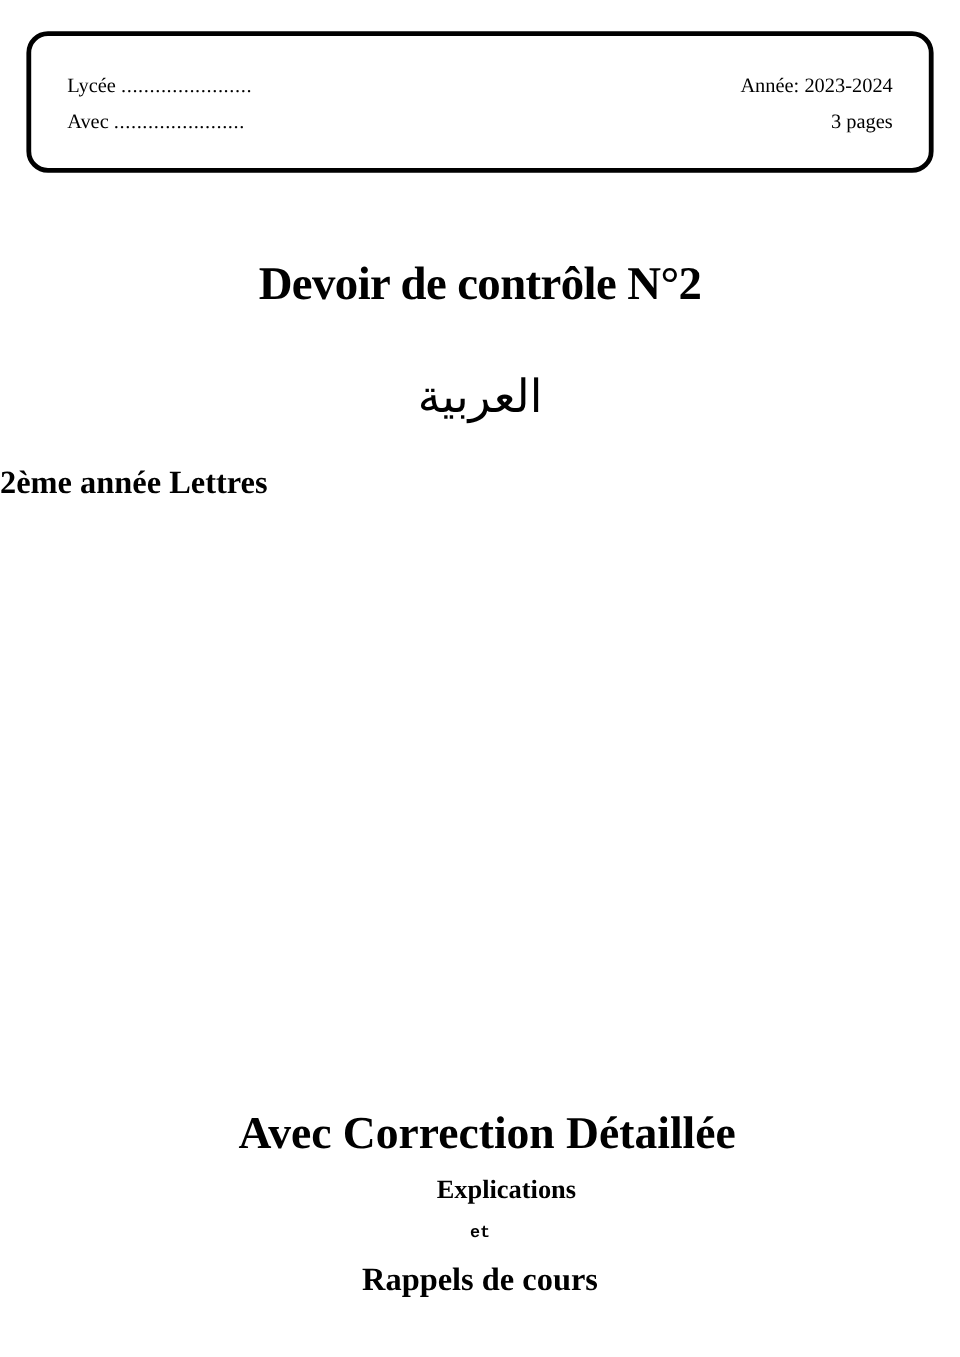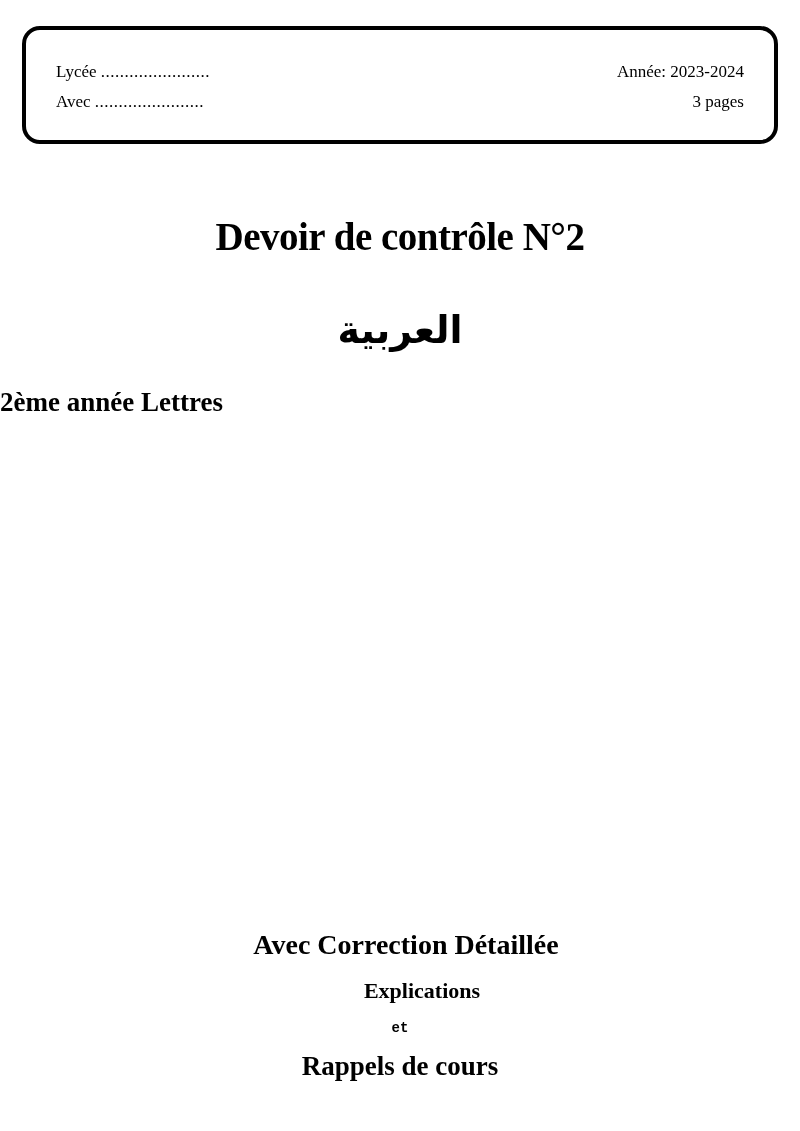--- a/index.html
+++ b/index.html
@@ -76,21 +76,21 @@
     line-height: 64px;
   }
 
   .title-arabic {
     position: absolute;
     left: 0;
     top: 303px;
     width: 800px;
     text-align: center;
     font-size: 38px;
-    font-weight: bold;
+    font-weight: normal;
     direction: rtl;
     line-height: 54px;
     font-family: "DejaVu Sans", "Liberation Sans", sans-serif;
   }
 
   .title-level {
     position: absolute;
     left: 0;
     top: 384px;
     width: 800px;
@@ -103,21 +103,21 @@
   
   .footer-block {
     position: absolute;
     left: 0;
     top: 924px;
     width: 800px;
     text-align: center;
   }
 
   .footer-line-1 {
-    font-size: 28px;
+    font-size: 38px;
     font-weight: bold;
     line-height: 42px;
     padding-left: 12px;
   }
   .footer-line-2 {
     font-size: 22px;
     font-weight: bold;
     line-height: 40px;
     margin-top: 5px;
     padding-left: 44px;

